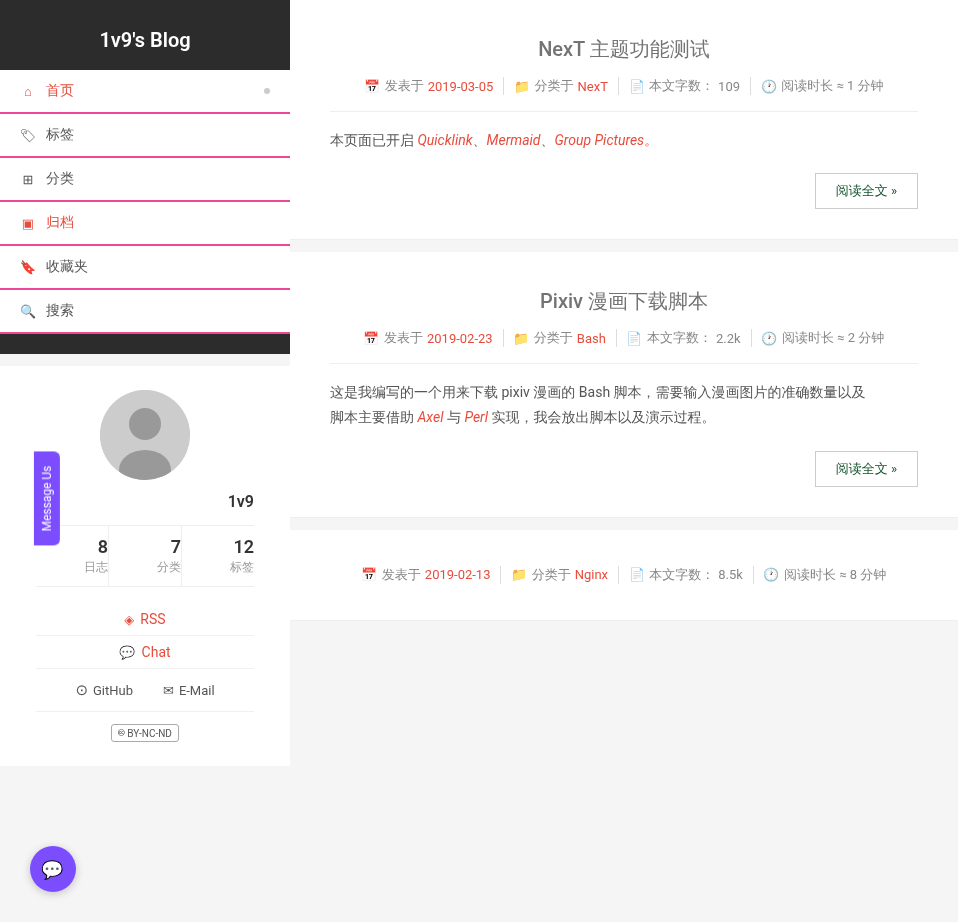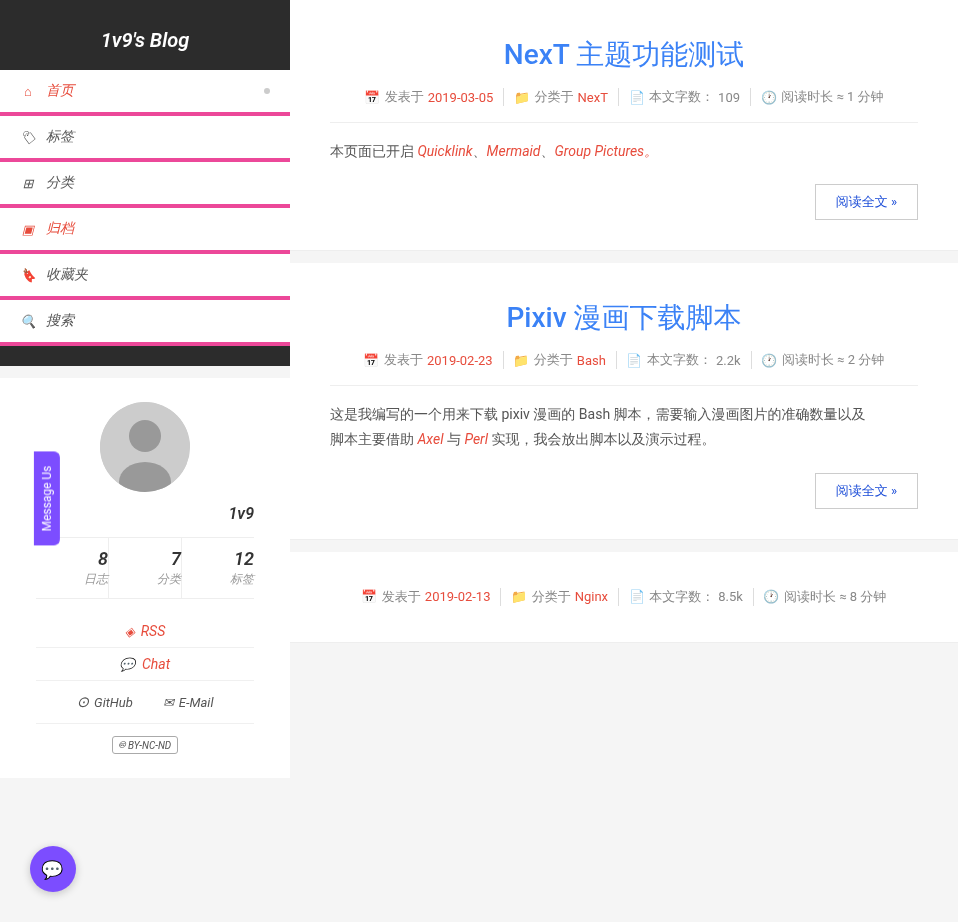--- a/index.html
+++ b/index.html
@@ -11,21 +11,20 @@
       width: 958px;
     }
 
     
     .sidebar {
       width: 290px;
       min-width: 290px;
       display: flex;
       flex-direction: column;
       gap: 0;
-      font-style: italic;
     }
 
     
     .nav-card {
       background: #2c2c2c;
       padding-bottom: 20px;
     }
     .blog-title-area {
       padding: 28px 20px 10px;
       text-align: center;
@@ -39,21 +38,21 @@
     .blog-subtitle {
       color: #aaa;
       font-size: 13px;
     }
     .nav-menu {
       background: #fff;
       list-style: none;
       margin-top: 0;
     }
     .nav-menu li {
-      border-bottom: 4px solid #ec4899;
+      border-bottom: 2px solid #ec4899;
     }
     .nav-menu li a {
       display: flex;
       align-items: center;
       padding: 12px 20px;
       color: #555;
       text-decoration: none;
       font-size: 14px;
       gap: 10px;
       position: relative;
@@ -216,23 +215,23 @@
       background: #f5f5f5;
     }
 
     .post-card {
       background: #fff;
       margin-bottom: 12px;
       padding: 36px 40px 30px;
       border-bottom: 1px solid #eee;
     }
     .post-title {
-      font-size: 28px;
+      font-size: 20px;
       font-weight: 500;
-      color: #3b82f6;
+      color: #737373;
       text-align: center;
       margin-bottom: 14px;
     }
     .post-meta {
       display: flex;
       justify-content: center;
       align-items: center;
       gap: 0;
       font-size: 13px;
       color: #888;
@@ -260,21 +259,21 @@
       margin-bottom: 20px;
     }
     .post-excerpt a { color: #e74c3c; text-decoration: none; font-style: italic; }
     .read-more-container {
       display: flex;
       justify-content: flex-end;
     }
     .read-more-btn {
       border: 1px solid #ccc;
       background: #fff;
-      color: #1d4ed8;
+      color: #14532d;
       padding: 8px 20px;
       font-size: 13px;
       cursor: pointer;
       text-decoration: none;
       display: inline-block;
     }
 
     
     .icon-home::before { content: "⌂"; }
   </style>

